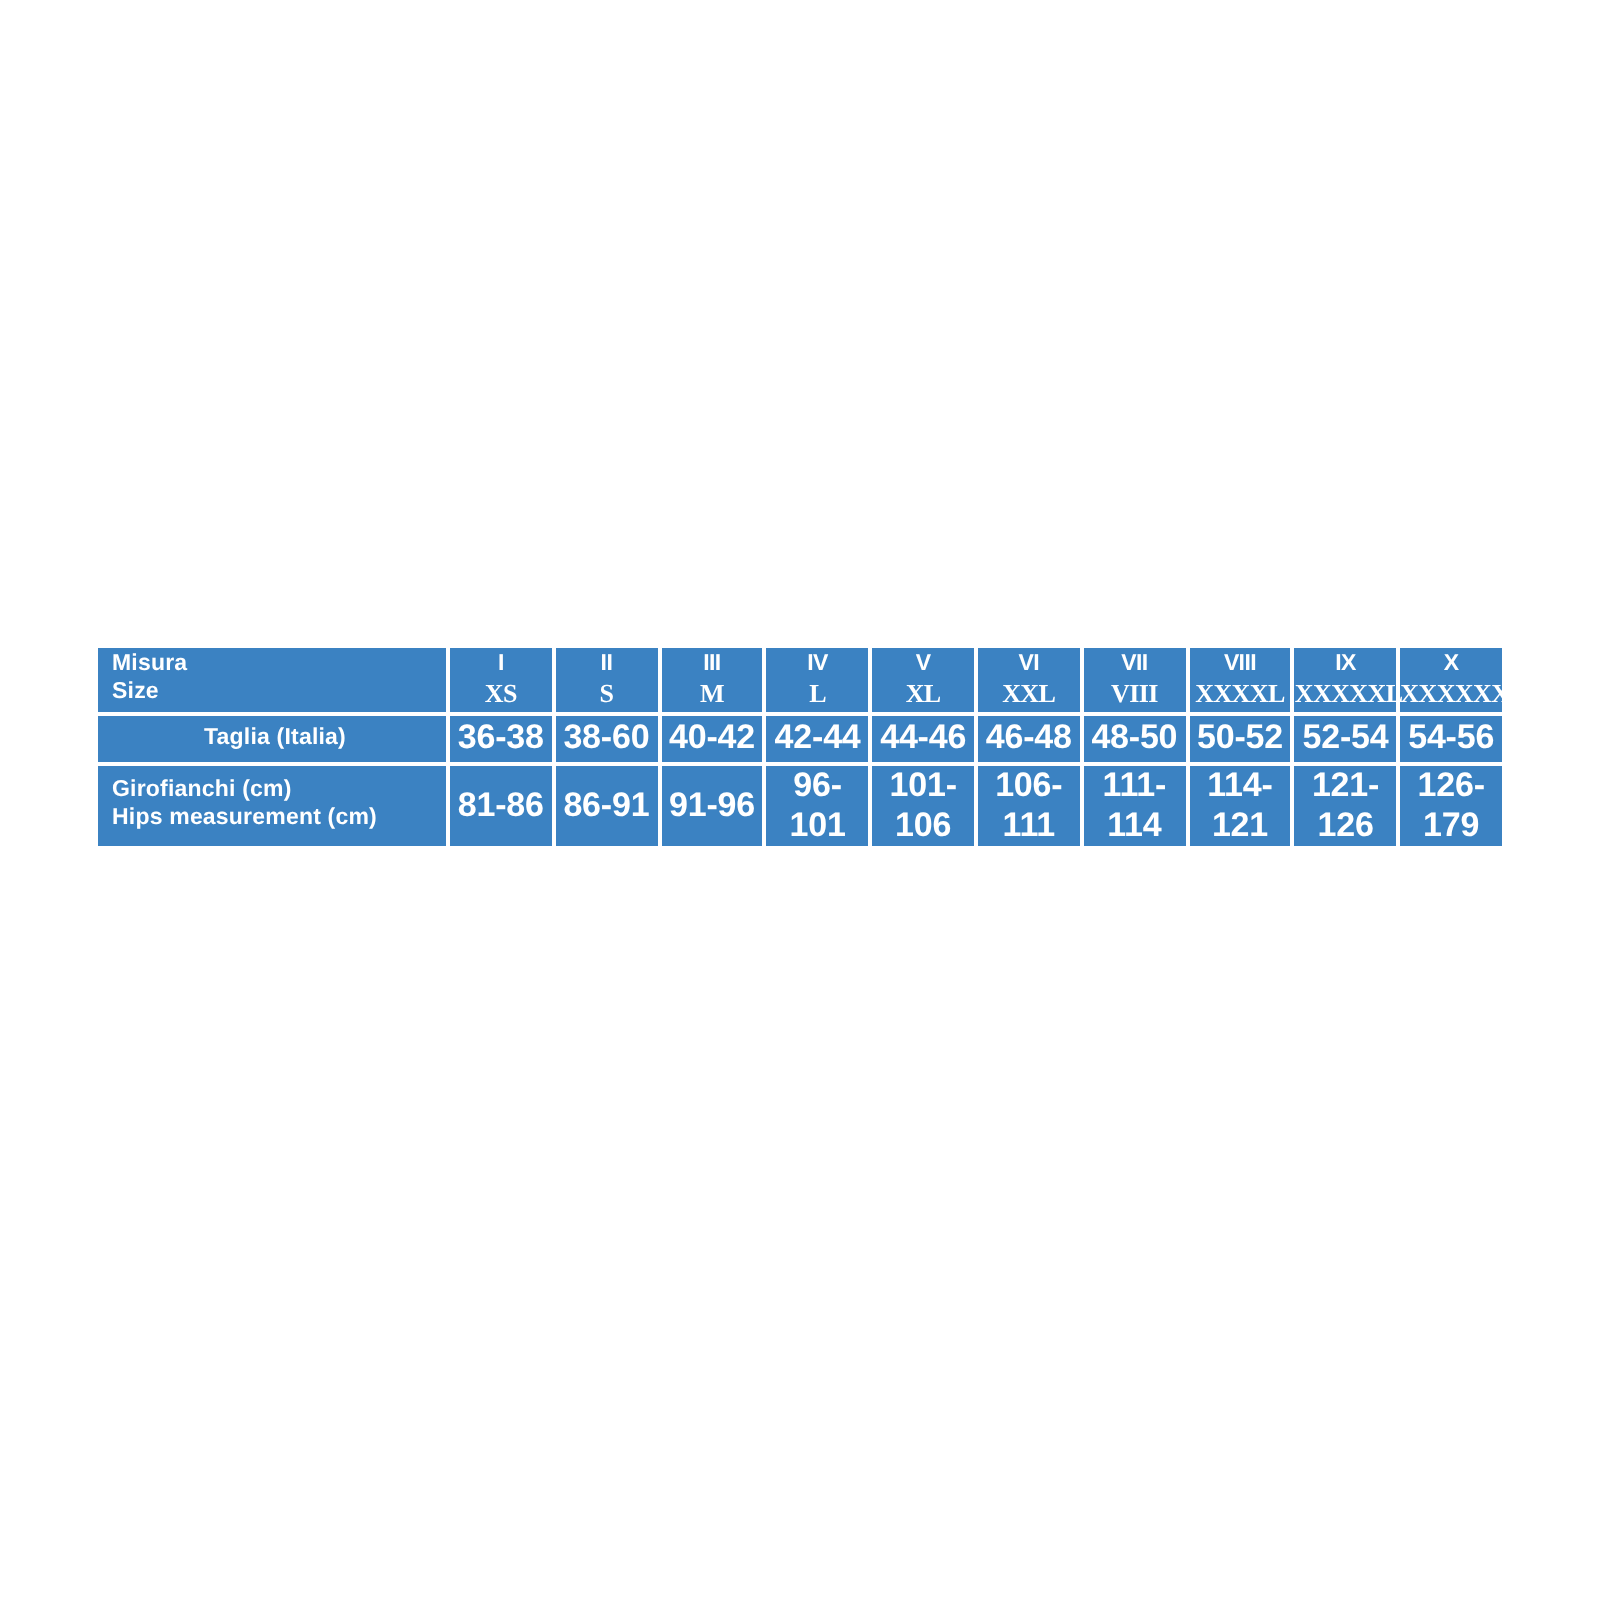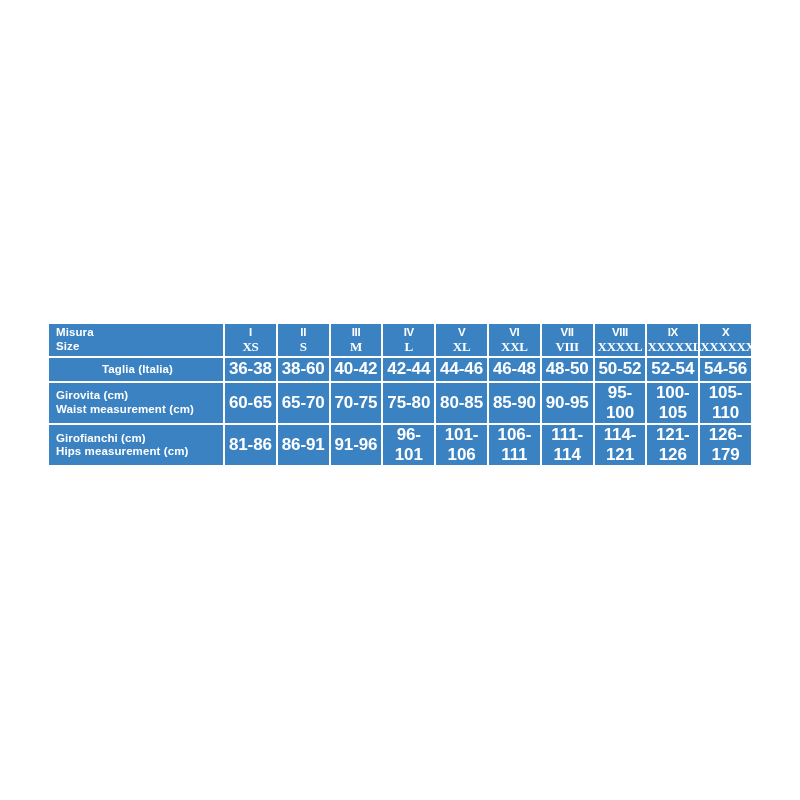--- a/index.html
+++ b/index.html
@@ -166,36 +166,20 @@
         <td class="data-cell">40-42</td>
         <td class="data-cell">42-44</td>
         <td class="data-cell">44-46</td>
         <td class="data-cell">46-48</td>
         <td class="data-cell">48-50</td>
         <td class="data-cell">50-52</td>
         <td class="data-cell">52-54</td>
         <td class="data-cell">54-56</td>
       </tr>
 
-      <tr class="row-double">
-        <td class="label-cell">
-          <span class="cell-line">Girovita (cm)</span>
-          <span class="cell-line">Waist measurement (cm)</span>
-        </td>
-        <td class="data-cell">60-65</td>
-        <td class="data-cell">65-70</td>
-        <td class="data-cell">70-75</td>
-        <td class="data-cell">75-80</td>
-        <td class="data-cell">80-85</td>
-        <td class="data-cell">85-90</td>
-        <td class="data-cell">90-95</td>
-        <td class="data-cell">95-100</td>
-        <td class="data-cell">100-105</td>
-        <td class="data-cell">105-110</td>
-      </tr>
 
       <tr class="row-double-tall">
         <td class="label-cell">
           <span class="cell-line">Girofianchi  (cm)</span>
           <span class="cell-line">Hips measurement (cm)</span>
         </td>
         <td class="data-cell">81-86</td>
         <td class="data-cell">86-91</td>
         <td class="data-cell">91-96</td>
         <td class="data-cell">96-101</td>

